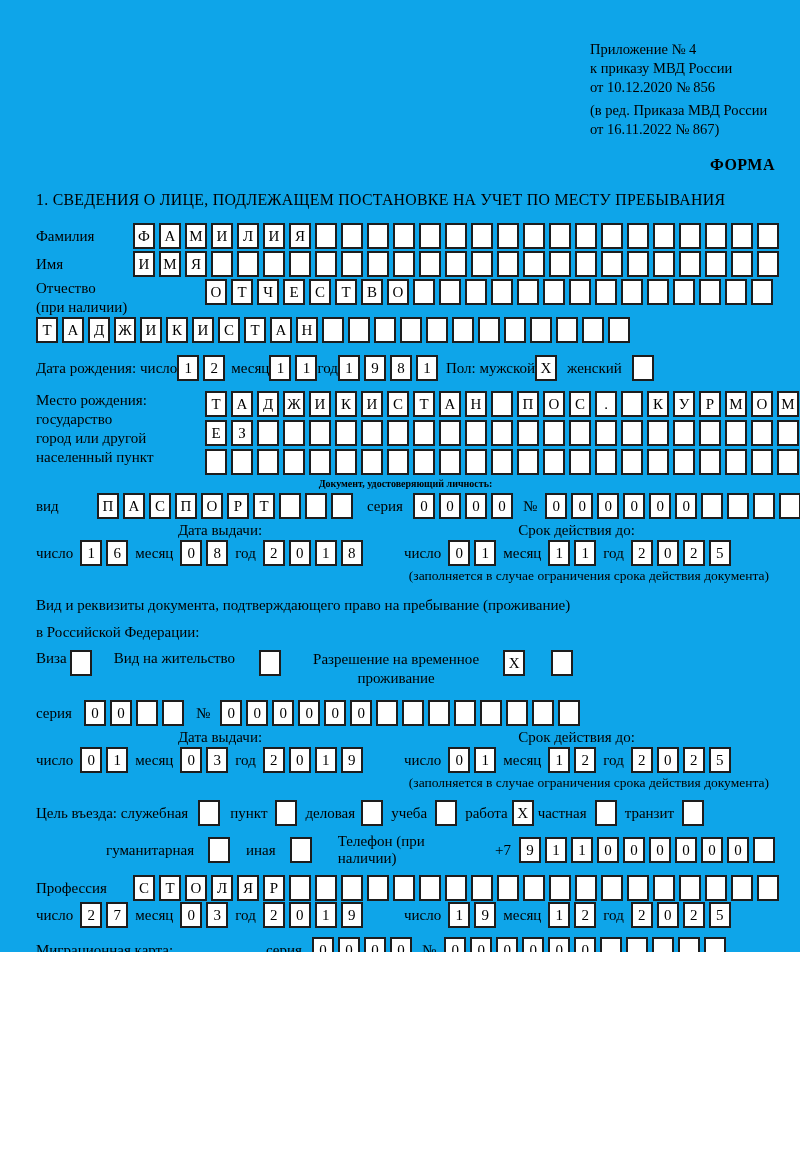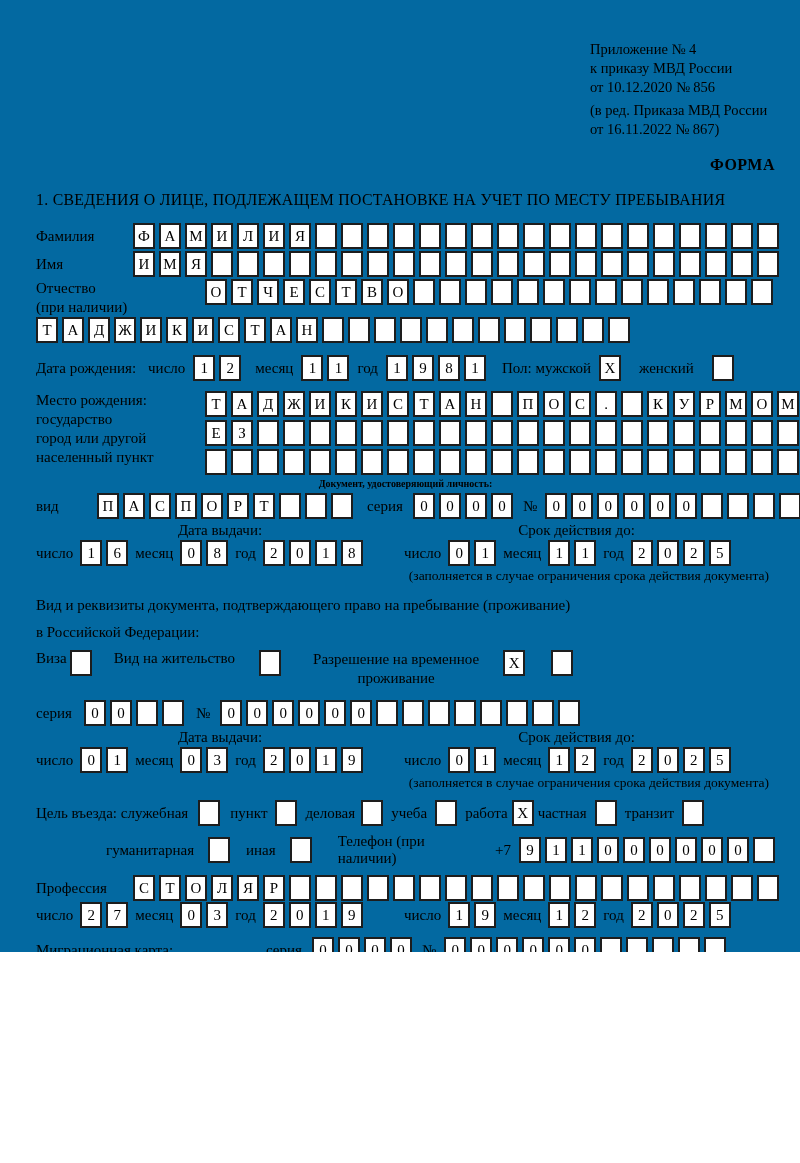--- a/index.html
+++ b/index.html
@@ -1,18 +1,18 @@
 <!DOCTYPE html>
 <html><head>
 <meta charset="utf-8">
 <style>
   * { margin:0; padding:0; box-sizing:border-box; }
   html,body { background:#ffffff; }
   body { width:800px; font-family:"Liberation Serif", serif; color:#000; }
-  .page { width:800px; height:952px; overflow:hidden; padding:40px 25px 0 36px; background:#0369a1; }
+  .page { width:800px; height:952px; overflow:hidden; padding:40px 25px 0 36px; background:#0ea5e9; }
 
   
   .annex-wrap { display:flex; justify-content:flex-end; }
   .annex { width:185px; font-size:14.5px; line-height:19px; }
   .annex div:nth-child(4){ margin-top:4px; }
   .forma { text-align:right; font-weight:bold; font-size:16px; margin-top:17px; letter-spacing:0.5px; }
 
   .title { text-align:center; font-weight:bold; font-size:17px; line-height:27px; margin-top:14px; }
   .title-underline { display:inline-block; width:56px; border-bottom:2.5px solid #333; height:14px; margin-left:10px; }
 
@@ -24,21 +24,21 @@
   .lbl { flex:none; font-size:15px; line-height:19px; }
   .w97 { width:97px; } .w169 { width:169px; } .w144 { width:144px; }
   .w61 { width:61px; } .w94 { width:94px; } .w230 { width:230px; }
 
   .boxes { display:flex; gap:4px; flex:none; }
   .cb { display:inline-flex; width:22px; height:26px; border:2px solid #1d1d1d; align-items:center;
         justify-content:center; font-size:15px; flex:none; background:#fff; }
   .mb2 { margin-bottom:2px; } .mb3 { margin-bottom:3px; }
   .mt10 { margin-top:10px; } .mt12 { margin-top:12px; } .mt14 { margin-top:14px; }
 
-  .inline-gap { display:flex; align-items:center; gap:8px; font-size:15px; }
+  .inline-gap { display:flex; align-items:center; font-size:15px; }
 
   .doc-heading { text-align:center; font-weight:bold; font-size:10px; margin:3px 0 4px 0; }
 
   .date-headers { display:flex; font-size:15px; margin-top:3px; }
   .dh1 { width:368px; text-align:center; }
   .dh2 { width:345px; text-align:center; }
   .date-row { display:flex; align-items:center; margin-top:1px; }
   .date-group { display:flex; align-items:center; gap:7px; font-size:15px; }
   .dg1 { width:368px; }
   .fill-note { text-align:right; font-size:13.5px; padding-right:6px; margin-top:2px; }

